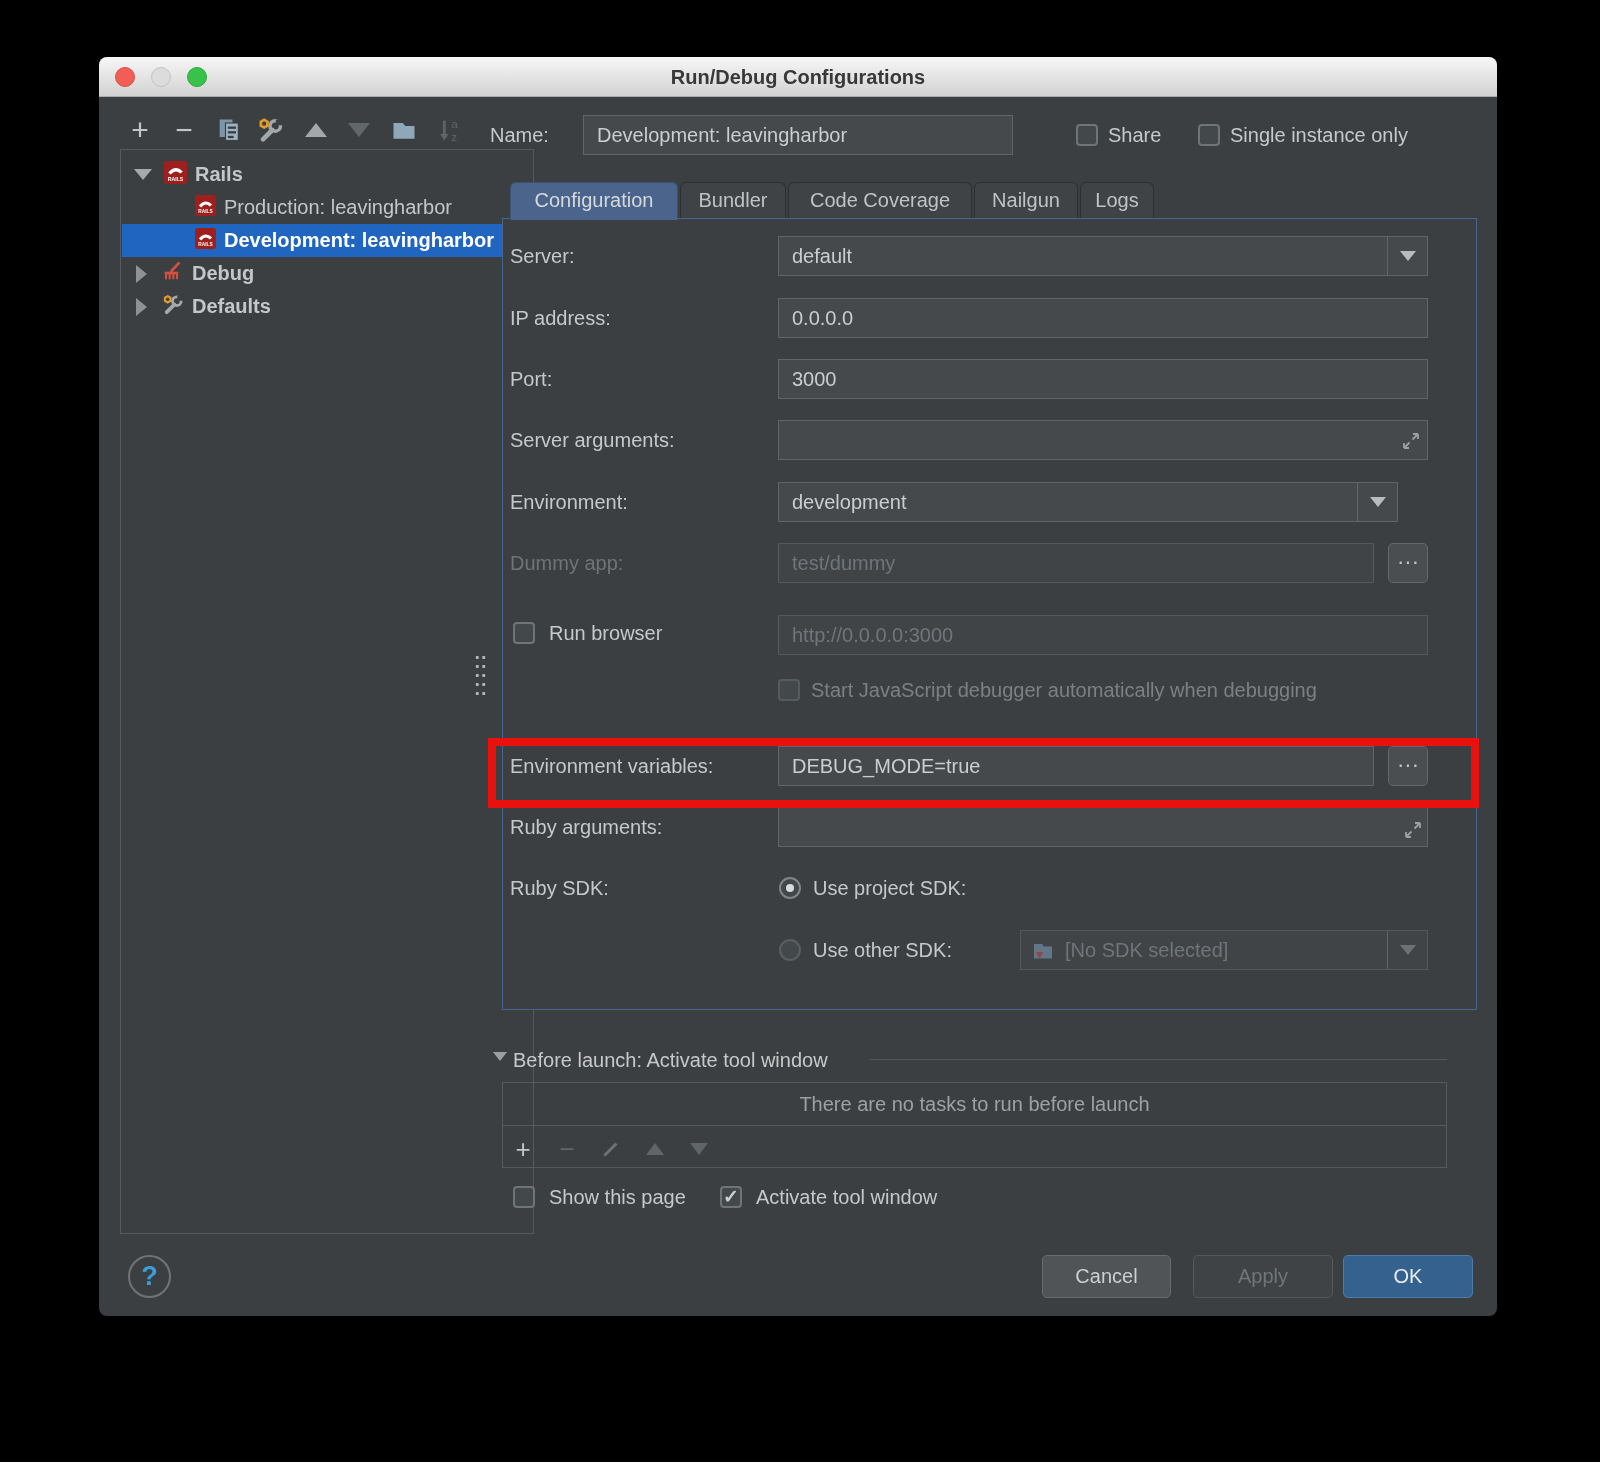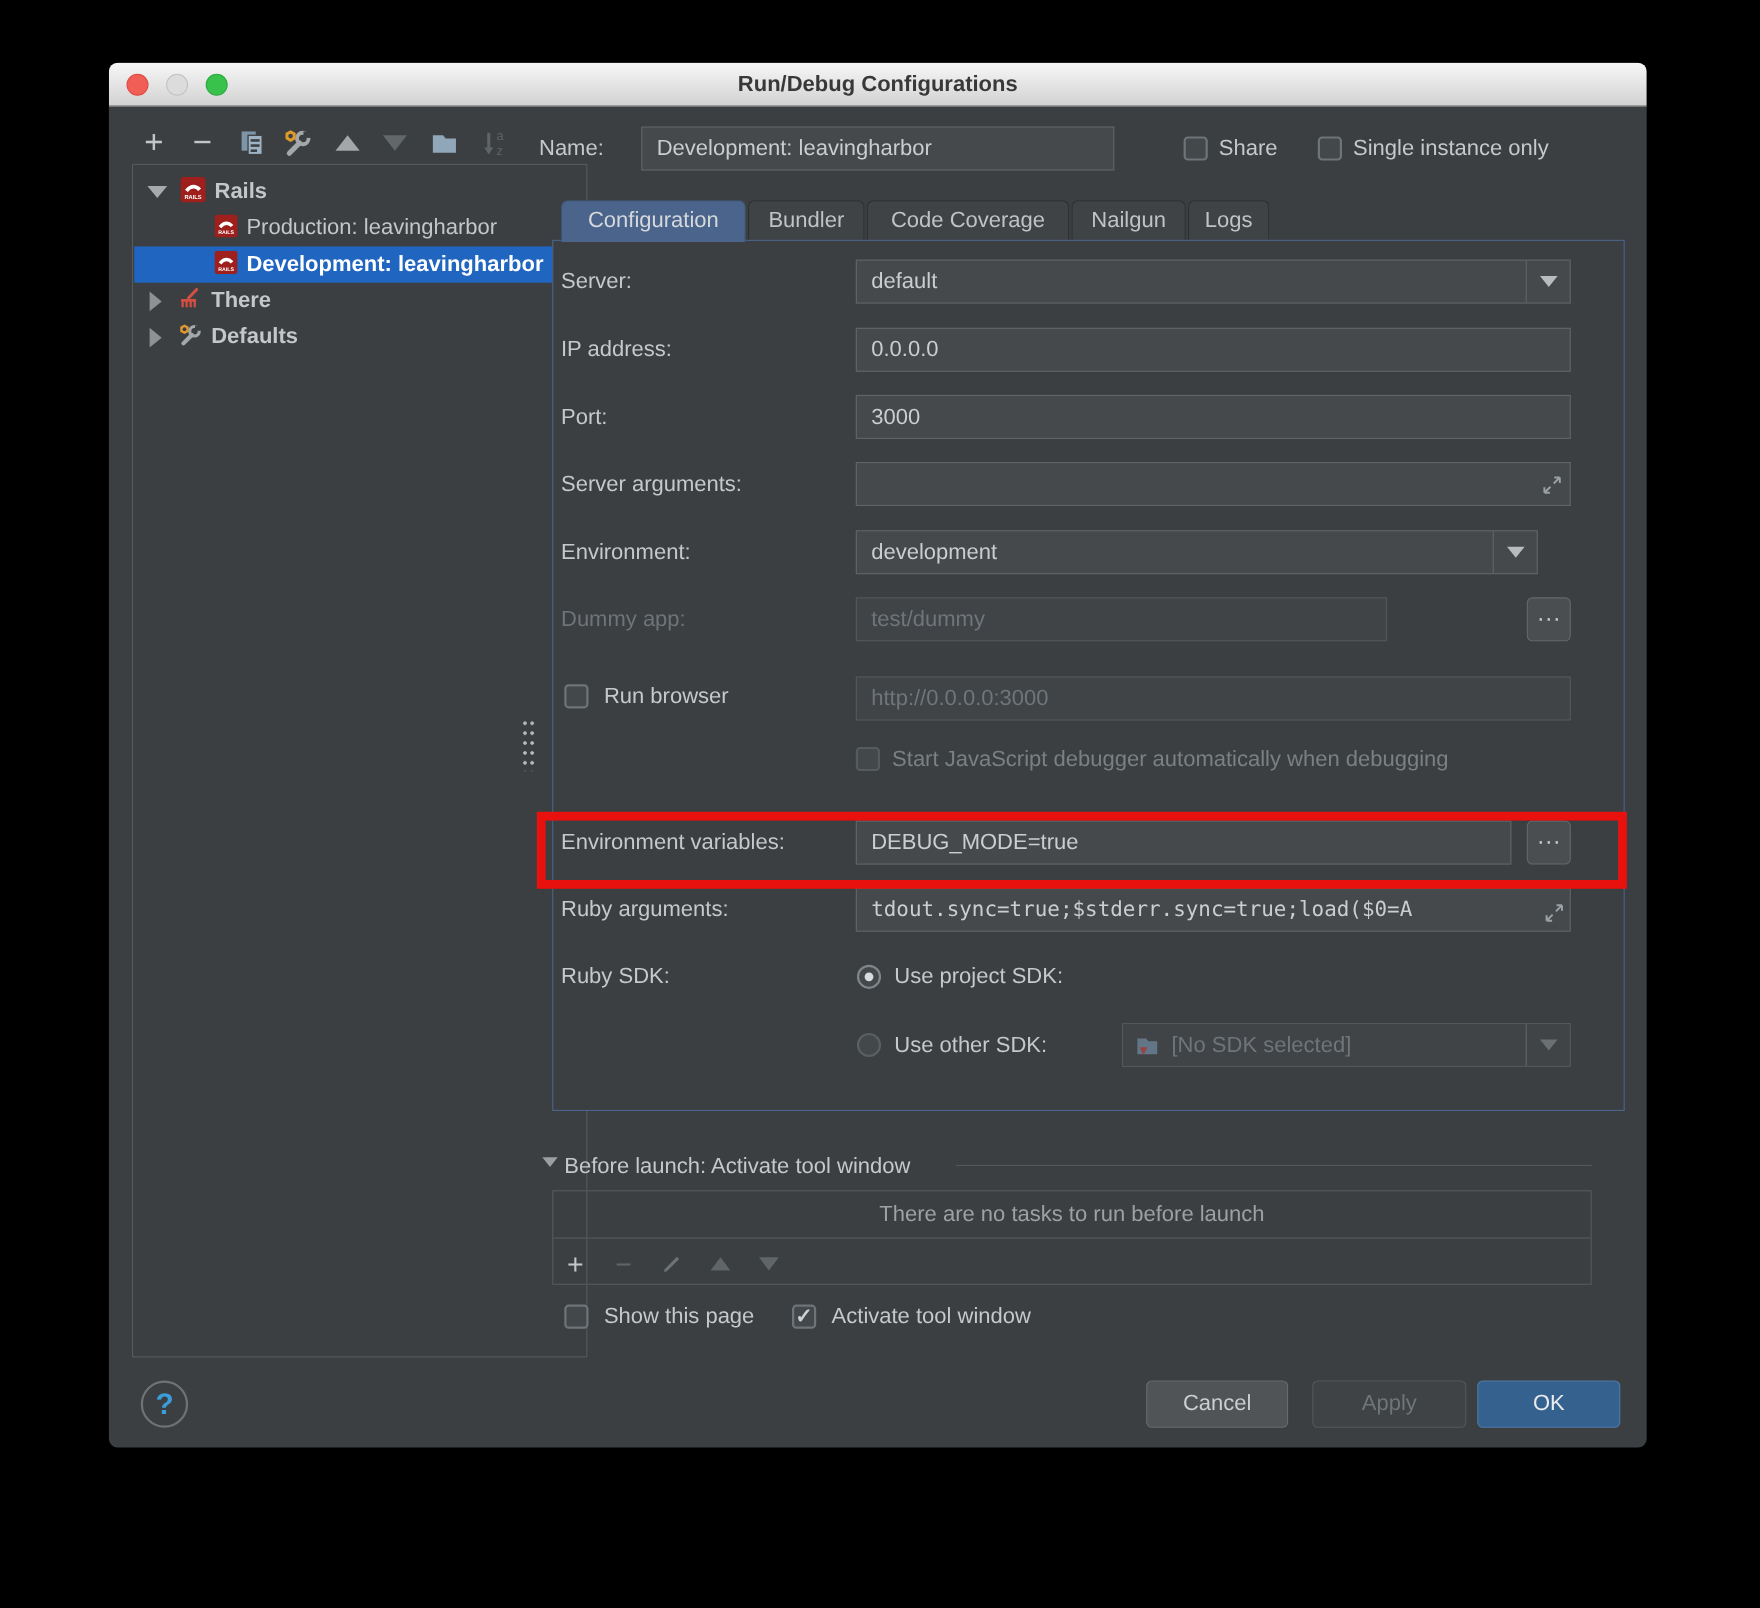--- a/index.html
+++ b/index.html
@@ -198,21 +198,21 @@
     <div class="tree-row" style="top:107px;">
       <span style="width:14px;"></span>
       <span class="twisty twisty-closed" style="margin-right:14px;"></span>
       <span class="ticon">
         <svg width="23" height="23" viewBox="0 0 22 22">
           <path d="M17 3 L10 10.5" stroke="#d44f43" stroke-width="2.6" stroke-linecap="round"></path>
           <path d="M3.5 12.5 h13" stroke="#d44f43" stroke-width="2.6"></path>
           <path d="M4.8 12.5 v6 M8.3 12.5 v6 M11.8 12.5 v6 M15.3 12.5 v6" stroke="#d44f43" stroke-width="2"></path>
         </svg>
       </span>
-      <span class="tree-label bold">There</span>
+      <span class="tree-label bold">Debug</span>
     </div>
     <div class="tree-row" style="top:140px;">
       <span style="width:14px;"></span>
       <span class="twisty twisty-closed" style="margin-right:14px;"></span>
       <span class="ticon">
         <svg width="23" height="23" viewBox="0 0 24 24">
           <path d="M6 20 L14 12" stroke="#a3a8ab" stroke-width="4" stroke-linecap="round"></path>
           <circle cx="16.5" cy="8.5" r="4.5" fill="none" stroke="#a3a8ab" stroke-width="3"></circle>
           <rect x="17" y="3" width="6" height="5" fill="#3c3f41"></rect>
           <polygon points="7,2 11,4.3 11,8.9 7,11.2 3,8.9 3,4.3" fill="#df9a2e"></polygon>
@@ -264,38 +264,37 @@
 
   <div class="lbl" style="left:411px; top:425px;">Environment:</div>
   <div class="field" style="left:679px; top:425px; width:620px;">
     <span>development</span>
     <span class="combo-arrow">
         <span class="tri-down-s"></span>
       </span>
   </div>
 
   <div class="lbl dim" style="left:411px; top:486px;">Dummy app:</div>
-  <div class="field disabled" style="left:679px; top:486px; width:483px;">test/dummy</div>
+  <div class="field disabled" style="left:679px; top:486px; width:596px;">test/dummy</div>
   <div class="dots-btn" style="left:1289px; top:486px;">···</div>
 
   <div class="checkbox" style="left:414px; top:565px;"></div>
   <div class="cb-label" style="left:450px; top:563px;">Run browser</div>
   <div class="field disabled" style="left:679px; top:558px; width:650px;">http://0.0.0.0:3000</div>
 
   <div class="checkbox dim" style="left:679px; top:622px;"></div>
   <div class="cb-label dim" style="left:712px; top:620px;">Start JavaScript debugger automatically when debugging</div>
 
   <div class="lbl" style="left:411px; top:689px;">Environment variables:</div>
   <div class="field" style="left:679px; top:689px; width:596px;">DEBUG_MODE=true</div>
   <div class="dots-btn" style="left:1289px; top:689px;">···</div>
   <div class="annotation"></div>
 
   <div class="lbl" style="left:411px; top:750px;">Ruby arguments:</div>
   <div class="field mono" style="left:679px; top:750px; width:650px;">
-    <span>tdout.sync=true;$stderr.sync=true;load($0=A</span>
     <svg class="abs" style="right:2px; top:10px; background:#45494b;" width="24" height="24" viewBox="0 0 24 24">
       <path d="M13.5 10.5 L19 5 M19 5 h-5 M19 5 v5 M10.5 13.5 L5 19 M5 19 h5 M5 19 v-5" stroke="#9aa0a3" stroke-width="1.8" fill="none"></path>
     </svg>
   </div>
 
   <div class="lbl" style="left:411px; top:811px;">Ruby SDK:</div>
   <div class="radio selected" style="left:680px; top:820px;"></div>
   <div class="cb-label" style="left:714px; top:818px;">Use project SDK:</div>
   <div class="radio dim" style="left:680px; top:882px;"></div>
   <div class="cb-label" style="left:714px; top:880px;">Use other SDK:</div>

